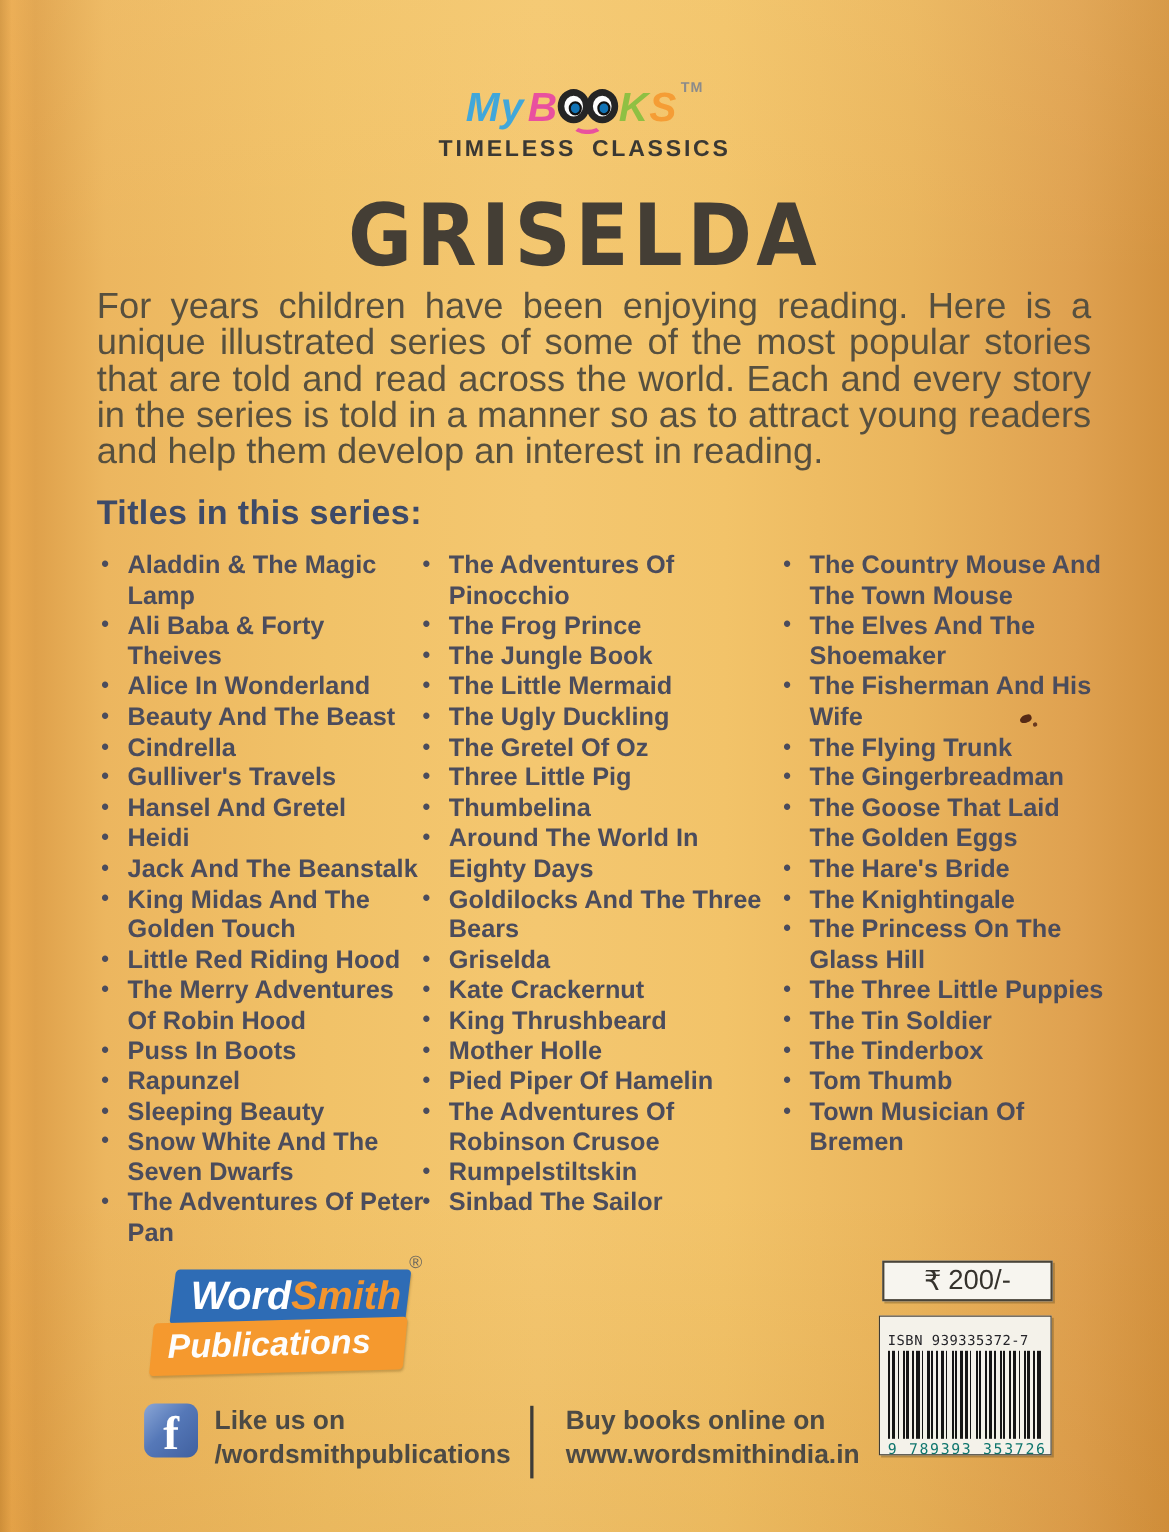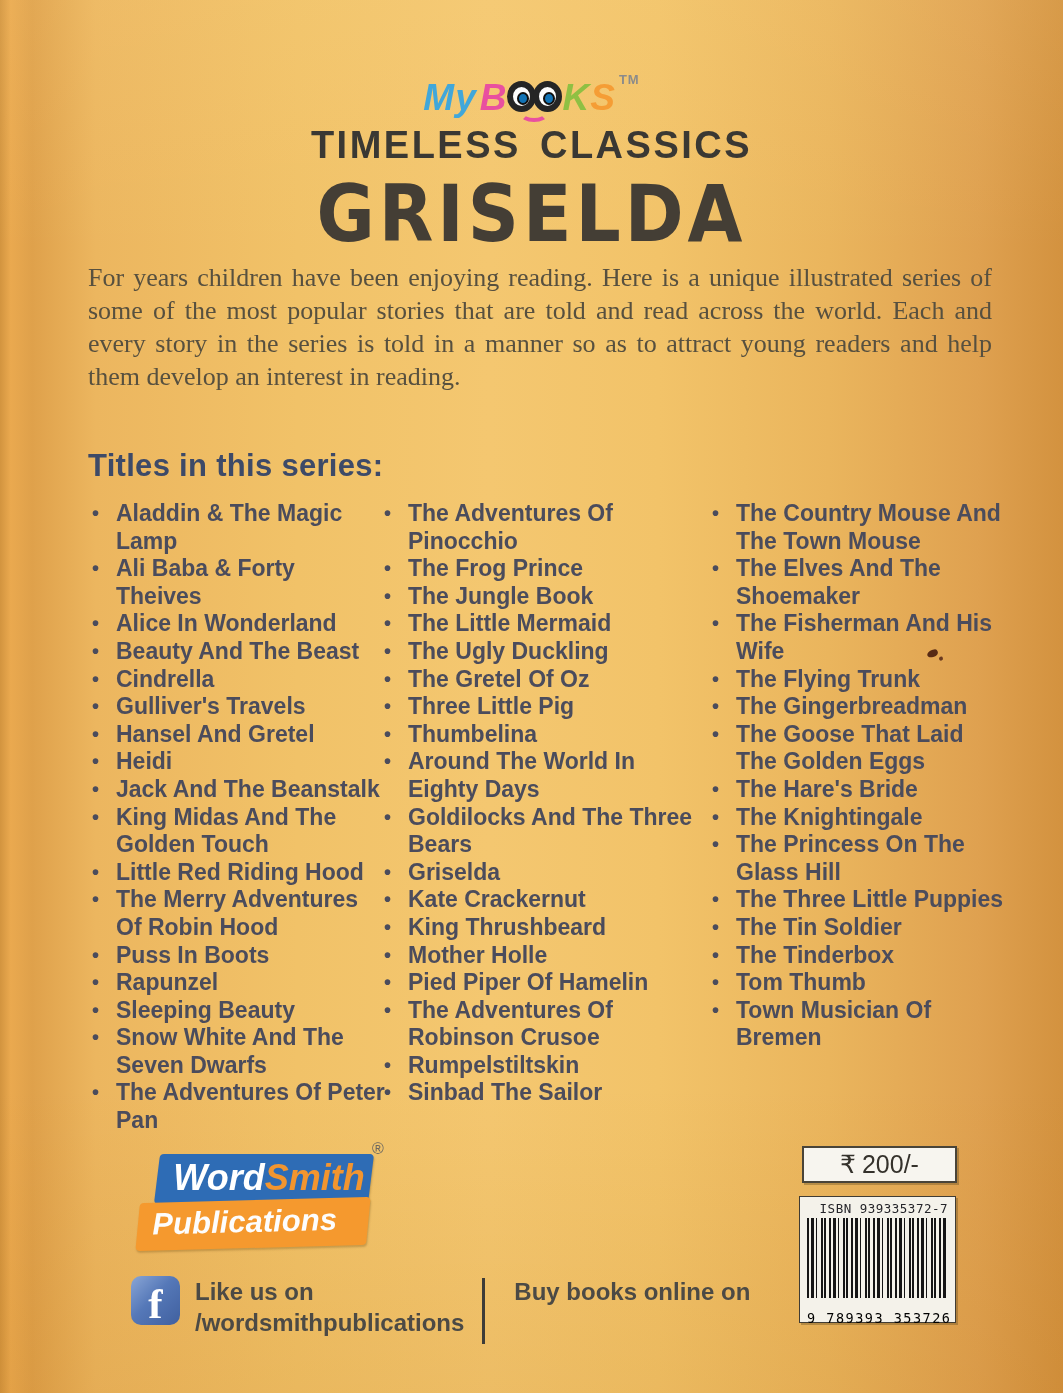--- a/index.html
+++ b/index.html
@@ -25,28 +25,28 @@
   .eye  { position:absolute; top:0; width:29px; height:31px; background:#fdfdfd;
           border:6px solid #252525; border-radius:50%; }
   .eye.left { left:0; } .eye.right { left:26px; }
   .eye::after { content:''; position:absolute; left:4px; top:5px; width:8px; height:9px;
           background:#1273b5; border:2px solid #101010; border-radius:50%; }
   .smile { position:absolute; left:13px; bottom:-9px; width:28px; height:16px;
           border:4px solid transparent; border-bottom-color:#e9509f; border-radius:50%; }
 
   
   .series-label { position:absolute; top:124px; left:0; right:0; text-align:center;
-    font-size:38px; font-weight:bold; letter-spacing:2.5px; word-spacing:6px; color:#3a3833; }
+    font-size:21px; font-weight:bold; letter-spacing:2.5px; word-spacing:6px; color:#3a3833; }
   .book-title { position:absolute; top:168px; left:0; right:0; text-align:center;
     font-family:"DejaVu Sans", sans-serif; font-size:71px; font-weight:bold;
     letter-spacing:4px; color:#443e35; transform:scaleY(1.10); transform-origin:top center; }
 
   
   .description { position:absolute; left:88px; top:261px; width:904px;
-    font-family:Liberation Serif, serif; font-size:26px; line-height:33px;
+    font-family:Liberation Sans, sans-serif; font-size:33px; line-height:33px;
     color:#57503f; text-align:justify; }
 
   
   .titles-heading { position:absolute; left:88px; top:448px;
     font-size:31px; font-weight:bold; color:#3d4a68; letter-spacing:0.3px; }
   .col { position:absolute; top:500px; list-style:none; }
   .col-1 { left:92px;  width:294px; }
   .col-2 { left:384px; width:320px; }
   .col-3 { left:712px; width:292px; }
   .col li { display:flex; font-size:23px; line-height:27.6px; font-weight:bold; color:#4b4c5c; }
@@ -64,30 +64,30 @@
   .pub-orange .unskew { padding:4px 0 0 14px; font-size:31px; color:#fdfdfd; }
   .word { color:#ffffff; } .smith { color:#f2952f; }
   .pub-reg { position:absolute; left:372px; top:1140px; font-size:16px; color:#6b675f; }
 
   
   .price-box { position:absolute; left:802px; top:1146px; width:155px; height:37px;
     background:#f7f5ef; border:2px solid #494439; display:flex; align-items:center;
     justify-content:center; font-size:25px; color:#35322c; box-shadow:2px 2px 0 rgba(90,70,30,0.35); }
   .rupee { font-family:"DejaVu Sans", sans-serif; margin-right:6px; }
   .barcode-box { position:absolute; left:799px; top:1196px; width:157px; height:127px;
-    background:#f4f2ea; border:1px solid #403c34; padding:4px 7px 2px; text-align:right;
+    background:#f4f2ea; border:1px solid #403c34; padding:14px 7px 2px; text-align:left;
     box-shadow:2px 2px 0 rgba(90,70,30,0.35); }
   .isbn { font-family:"DejaVu Sans Mono", monospace; font-size:12.5px; color:#25252a; letter-spacing:0.5px; white-space:nowrap; }
   .bars { height:80px; margin-top:2px;
     background:repeating-linear-gradient(90deg,
       #161616 0 2px,  #f4f2ea 2px 4px,  #161616 4px 7px,  #f4f2ea 7px 9px,
       #161616 9px 10px, #f4f2ea 10px 14px, #161616 14px 16px, #f4f2ea 16px 17px,
       #161616 17px 19px, #f4f2ea 19px 22px); }
-  .bc-num { font-family:"DejaVu Sans Mono", monospace; font-size:13.5px; color:#000000;
-    letter-spacing:1.5px; margin-top:12px; white-space:nowrap; }
+  .bc-num { font-family:"DejaVu Sans Mono", monospace; font-size:13.5px; color:#0f766e;
+    letter-spacing:1.5px; margin-top:2px; white-space:nowrap; }
 
   
   .social-row { position:absolute; left:131px; top:1276px; display:flex; align-items:flex-start; }
   .fb-icon { width:49px; height:49px; border-radius:10px; flex:none;
     background:linear-gradient(135deg,#8aa6d6 0%,#5578b8 45%,#40609f 100%);
     color:#ffffff; font-weight:bold; font-size:43px; line-height:56px; text-align:center;
     font-family:"Liberation Serif", serif; overflow:hidden; }
   .social-text { margin-left:15px; font-size:24px; font-weight:bold; color:#4c4a45; line-height:31px; }
   .v-divider { width:3px; height:66px; background:#3e3c38; margin:2px 14px 0 18px; flex:none; }
 
@@ -340,16 +340,17 @@
 
   <div class="social-row">
     <div class="fb-icon">f</div>
     <div class="social-text">
       <div>Like us on</div>
       <div>/wordsmithpublications</div>
     </div>
     <div class="v-divider"></div>
     <div class="social-text">
       <div>Buy books online on</div>
+      <div>www.wordsmithindia.in</div>
     </div>
   </div>
 
 </div>
 
 </body></html>

